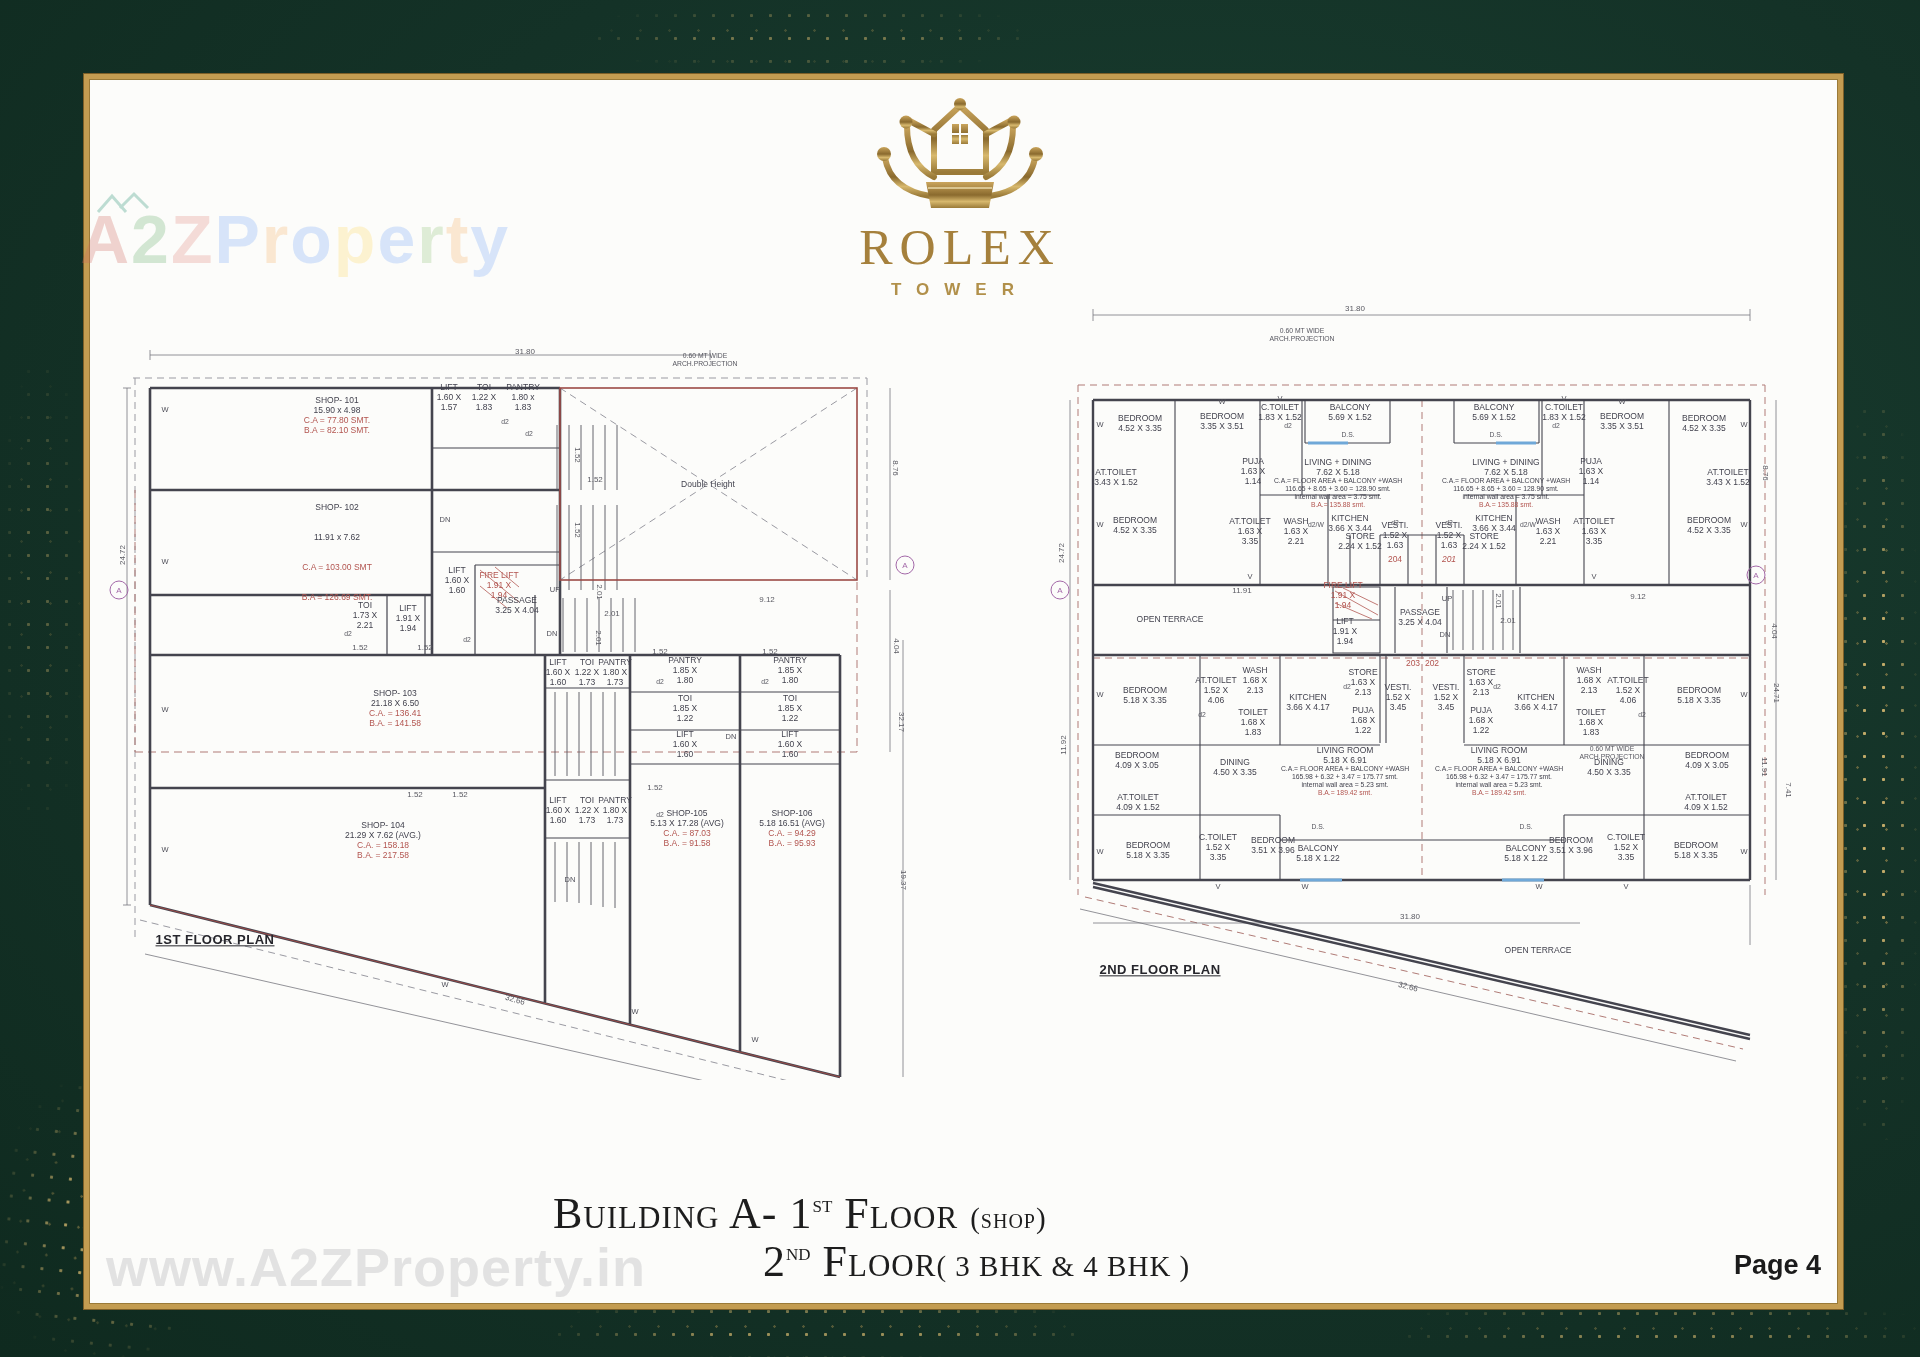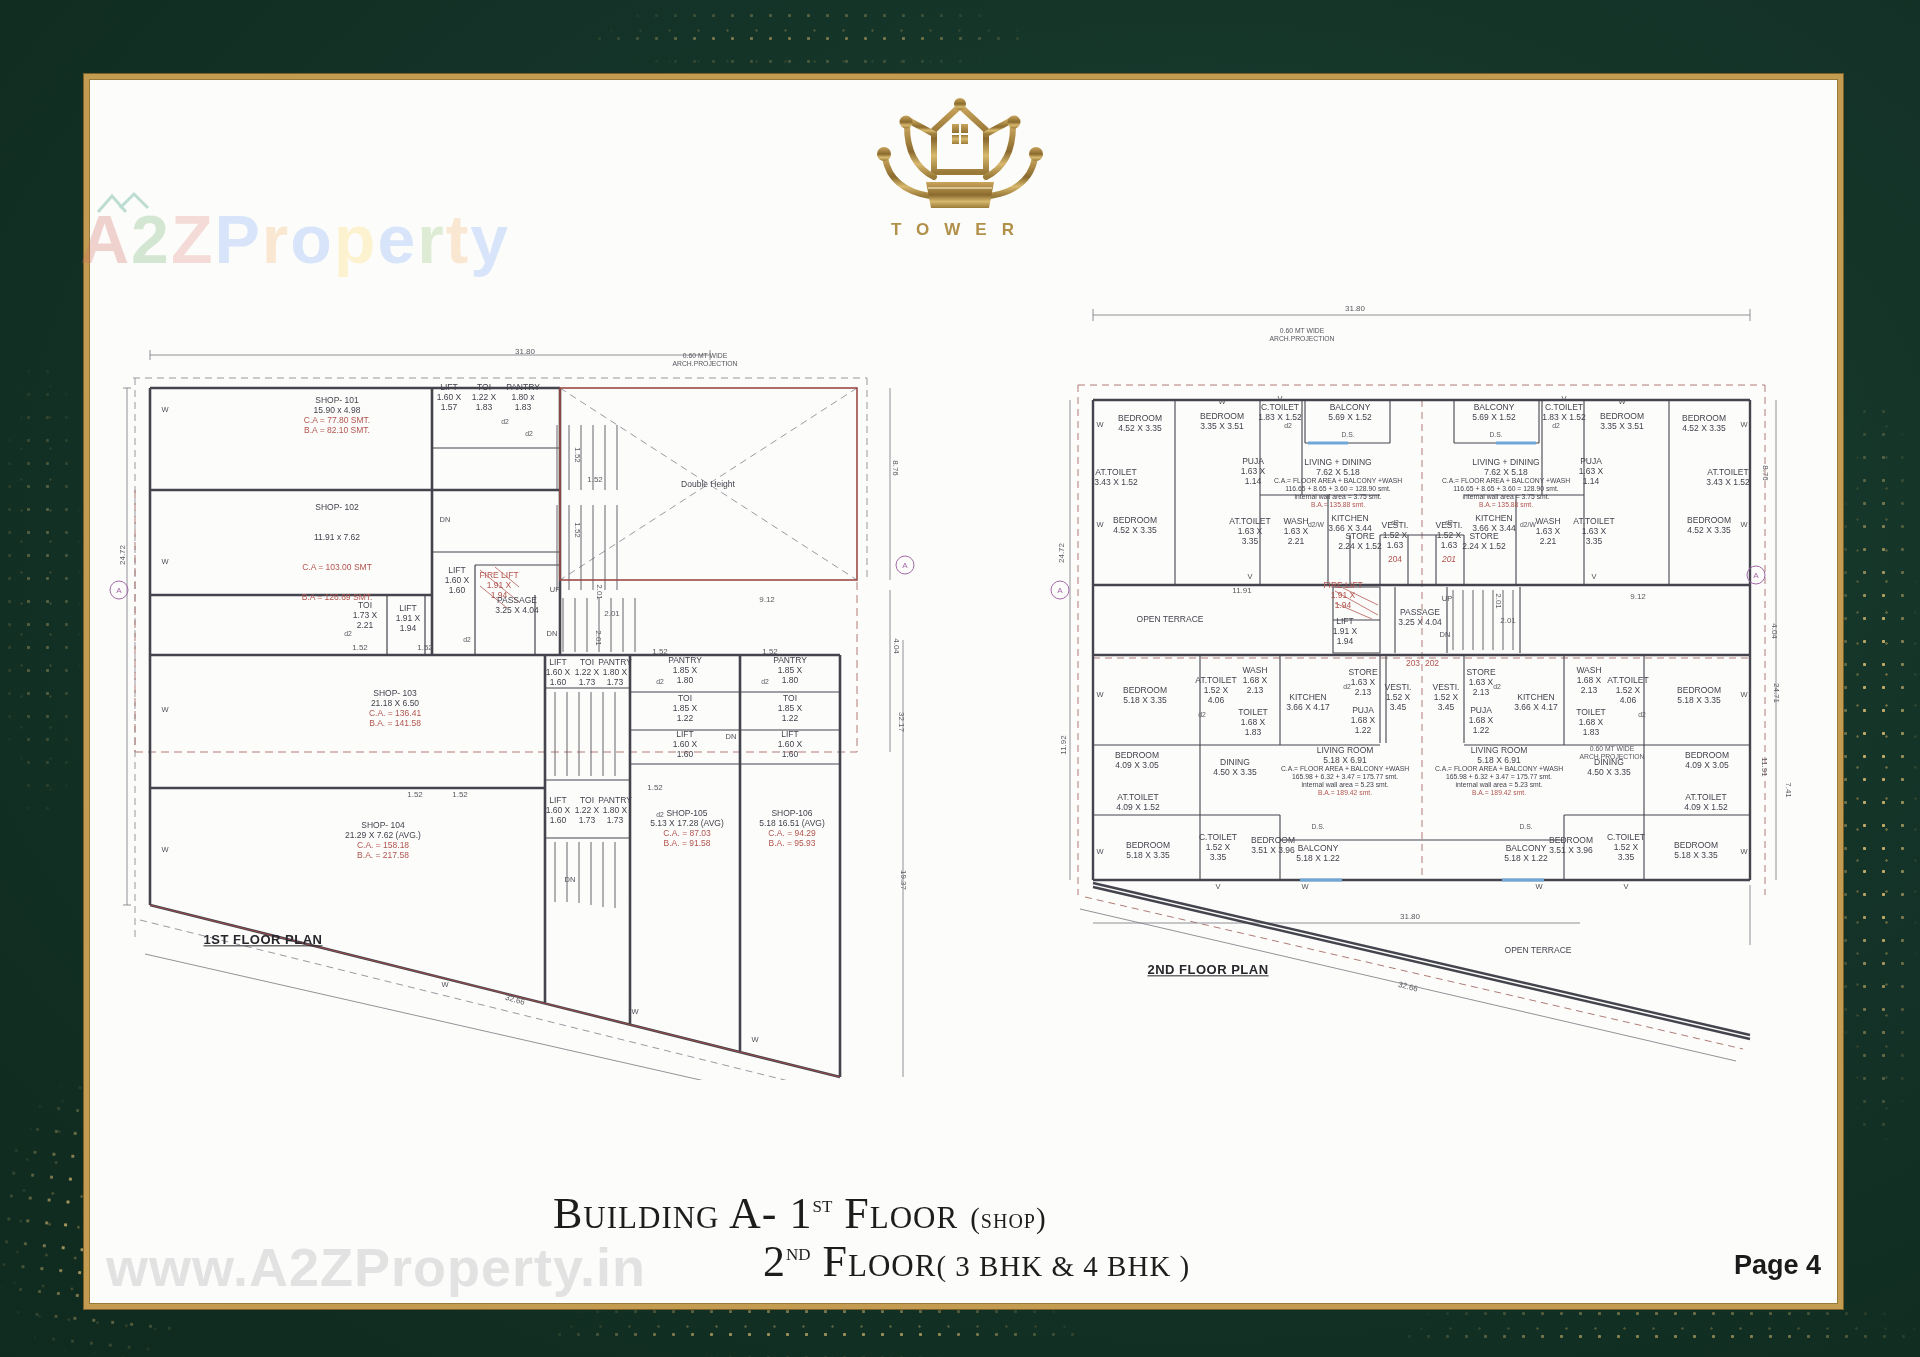--- a/index.html
+++ b/index.html
@@ -47,21 +47,21 @@
         text-align:center;}
   .plab span{display:block;}
   .plab .red,.plab.red span{color:#b2544f;}
   .plab .s{font-size:6.8px;}
   .plab.tiny{font-size:6.8px;color:#55555e;}
   .plab.dim{font-size:8px;color:#5a5a62;}
   .plab.mark{font-size:7.5px;color:#50505a;}
   .plab.marker{width:17px;height:17px;border:1.2px solid #a368a8;border-radius:50%;
                color:#a368a8;font-size:8px;justify-content:center;}
   .plab.plname{font-size:13px;font-weight:bold;color:#26262c;text-decoration:underline;
-               letter-spacing:.5px;margin-left:48px;}
+               letter-spacing:.5px;}
 </style>
 </head>
 <body>
 
 <div class="page">
 
   <div class="sp" style="left:1836px;top:400px;width:84px;height:740px;opacity:.9"></div>
   <div class="sp" style="left:0;top:1080px;width:220px;height:277px;opacity:.8;transform:rotate(6deg)"></div>
   <div class="sp" style="left:550px;top:1300px;width:540px;height:57px;opacity:.7"></div>
   <div class="sp" style="left:590px;top:4px;width:440px;height:66px;opacity:.5"></div>
@@ -96,20 +96,21 @@
         <circle cx="24" cy="70" r="7"></circle>
         <circle cx="176" cy="70" r="7"></circle>
         <path d="M66 98 L134 98 L129 124 L71 124 Z"></path>
         <rect x="92" y="40" width="16" height="20"></rect>
       </g>
       <g stroke="#fcfcfa" stroke-width="2">
         <path d="M100 40 V60 M92 50 H108"></path>
         <path d="M68 104 L132 104" stroke="#e9d8a8" stroke-width="1.5"></path>
       </g>
     </svg>
+    <div class="logo-name">ROLEX</div>
     <div class="logo-sub">TOWER</div>
   </div>
 
   <svg class="wm-house" width="54" height="30" viewBox="0 0 54 30">
     <path d="M2 24 L16 8 L30 24" fill="none" stroke="#4aa38a" stroke-width="3"></path>
     <path d="M24 20 L38 6 L52 20" fill="none" stroke="#4aa38a" stroke-width="3"></path>
   </svg>
   <div class="wm-corner"><span style="color: rgb(208, 106, 95);">A</span><span style="color: rgb(106, 175, 110);">2</span><span style="color: rgb(224, 138, 128);">Z</span><span style="color: rgb(153, 153, 153);"> </span><span style="color: rgb(123, 170, 247);">P</span><span style="color: rgb(246, 178, 107);">r</span><span style="color: rgb(123, 170, 247);">o</span><span style="color: rgb(255, 217, 102);">p</span><span style="color: rgb(123, 170, 247);">e</span><span style="color: rgb(147, 196, 125);">r</span><span style="color: rgb(246, 178, 107);">t</span><span style="color: rgb(123, 170, 247);">y</span></div>
 
   <div class="plan" id="plan1">

